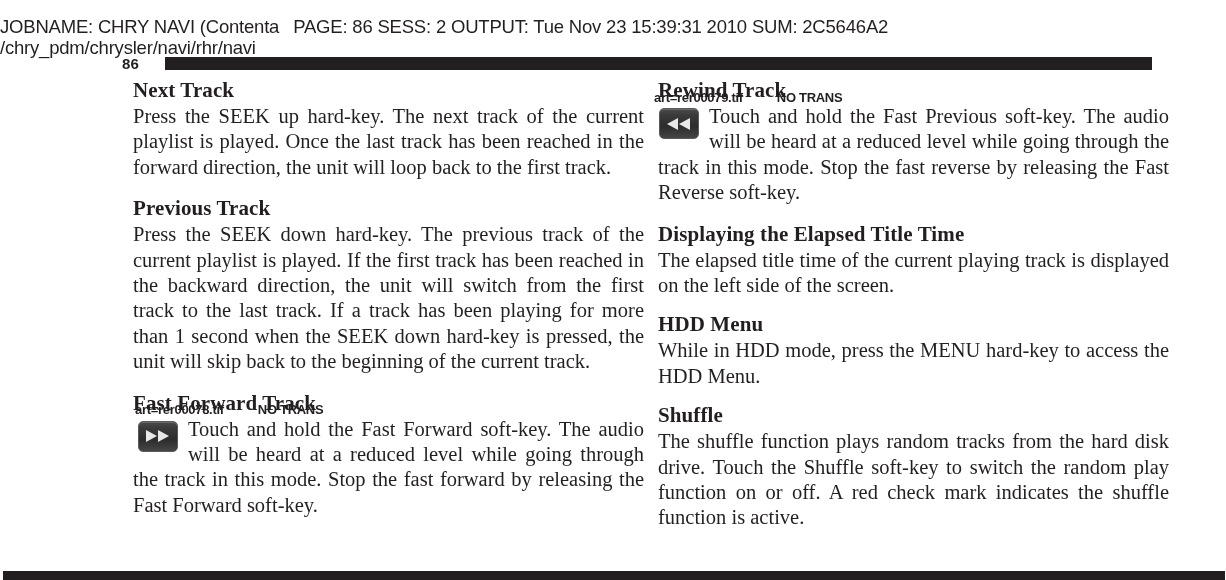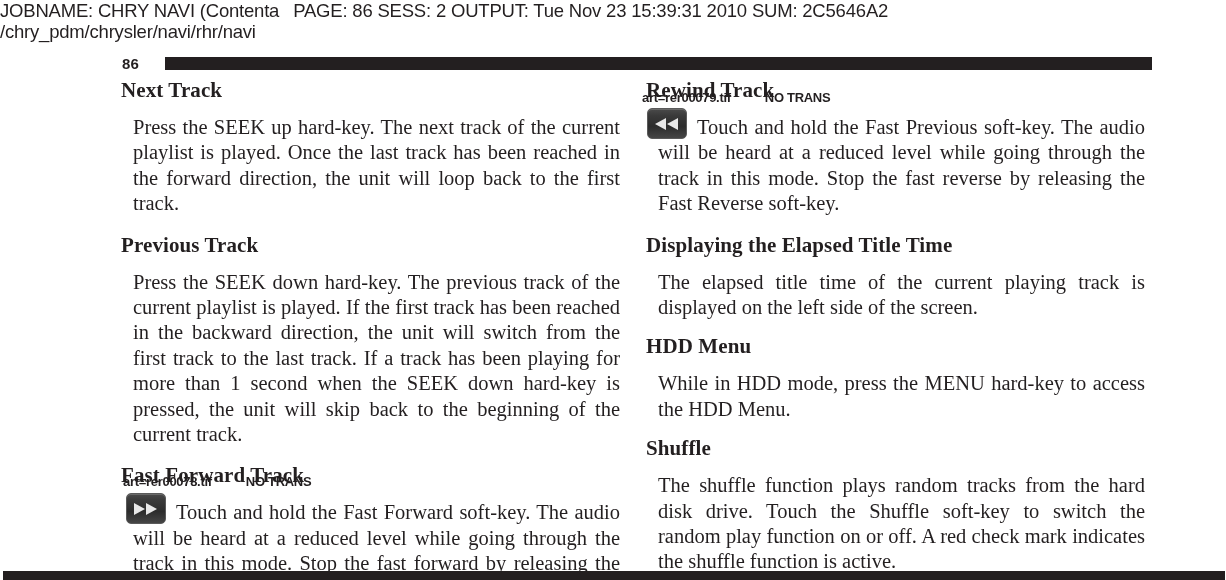--- a/index.html
+++ b/index.html
@@ -14,21 +14,21 @@
     position: relative;
     overflow: hidden;
     font-family: "Liberation Serif", serif;
     color: #231f20;
   }
 
   
   .job-header {
     position: absolute;
     left: 0px;
-    top: 0px;
+    top: 16px;
     width: 1126px;
     font-family: "Liberation Sans", sans-serif;
     font-size: 18.5px;
     line-height: 21px;
     color: #231f20;
     letter-spacing: -0.2px;
     white-space: nowrap;
   }
   .job-header .line1 { display: block; }
   .job-header .line2 { display: block; }
@@ -63,21 +63,21 @@
   .title-rule {
     flex: 1 1 auto;
     height: 13px;
     background: #231f20;
     margin-left: 14px;
   }
 
   
   .columns {
     position: absolute;
-    left: 0;
+    left: 12px;
     top: 78px;
     width: 1008px;
     height: 480px;
   }
   .col {
     position: absolute;
     top: 0;
     width: 511px;
   }
   .col-left  { left: 121px; }
@@ -90,21 +90,21 @@
     line-height: 25px;
     margin: 0 0 1px 0;
     padding: 0;
     color: #231f20;
     letter-spacing: 0.1px;
   }
   p.body-para {
     font-family: "Liberation Serif", serif;
     font-size: 20.5px;
     line-height: 25.4px;
-    margin: 12px;
+    margin: 0;
     padding: 0;
     color: #231f20;
     text-align: justify;
     text-justify: inter-word;
     hyphens: none;
   }
   p.body-para::after {
     content: "";
     display: inline-block;
     width: 100%;

